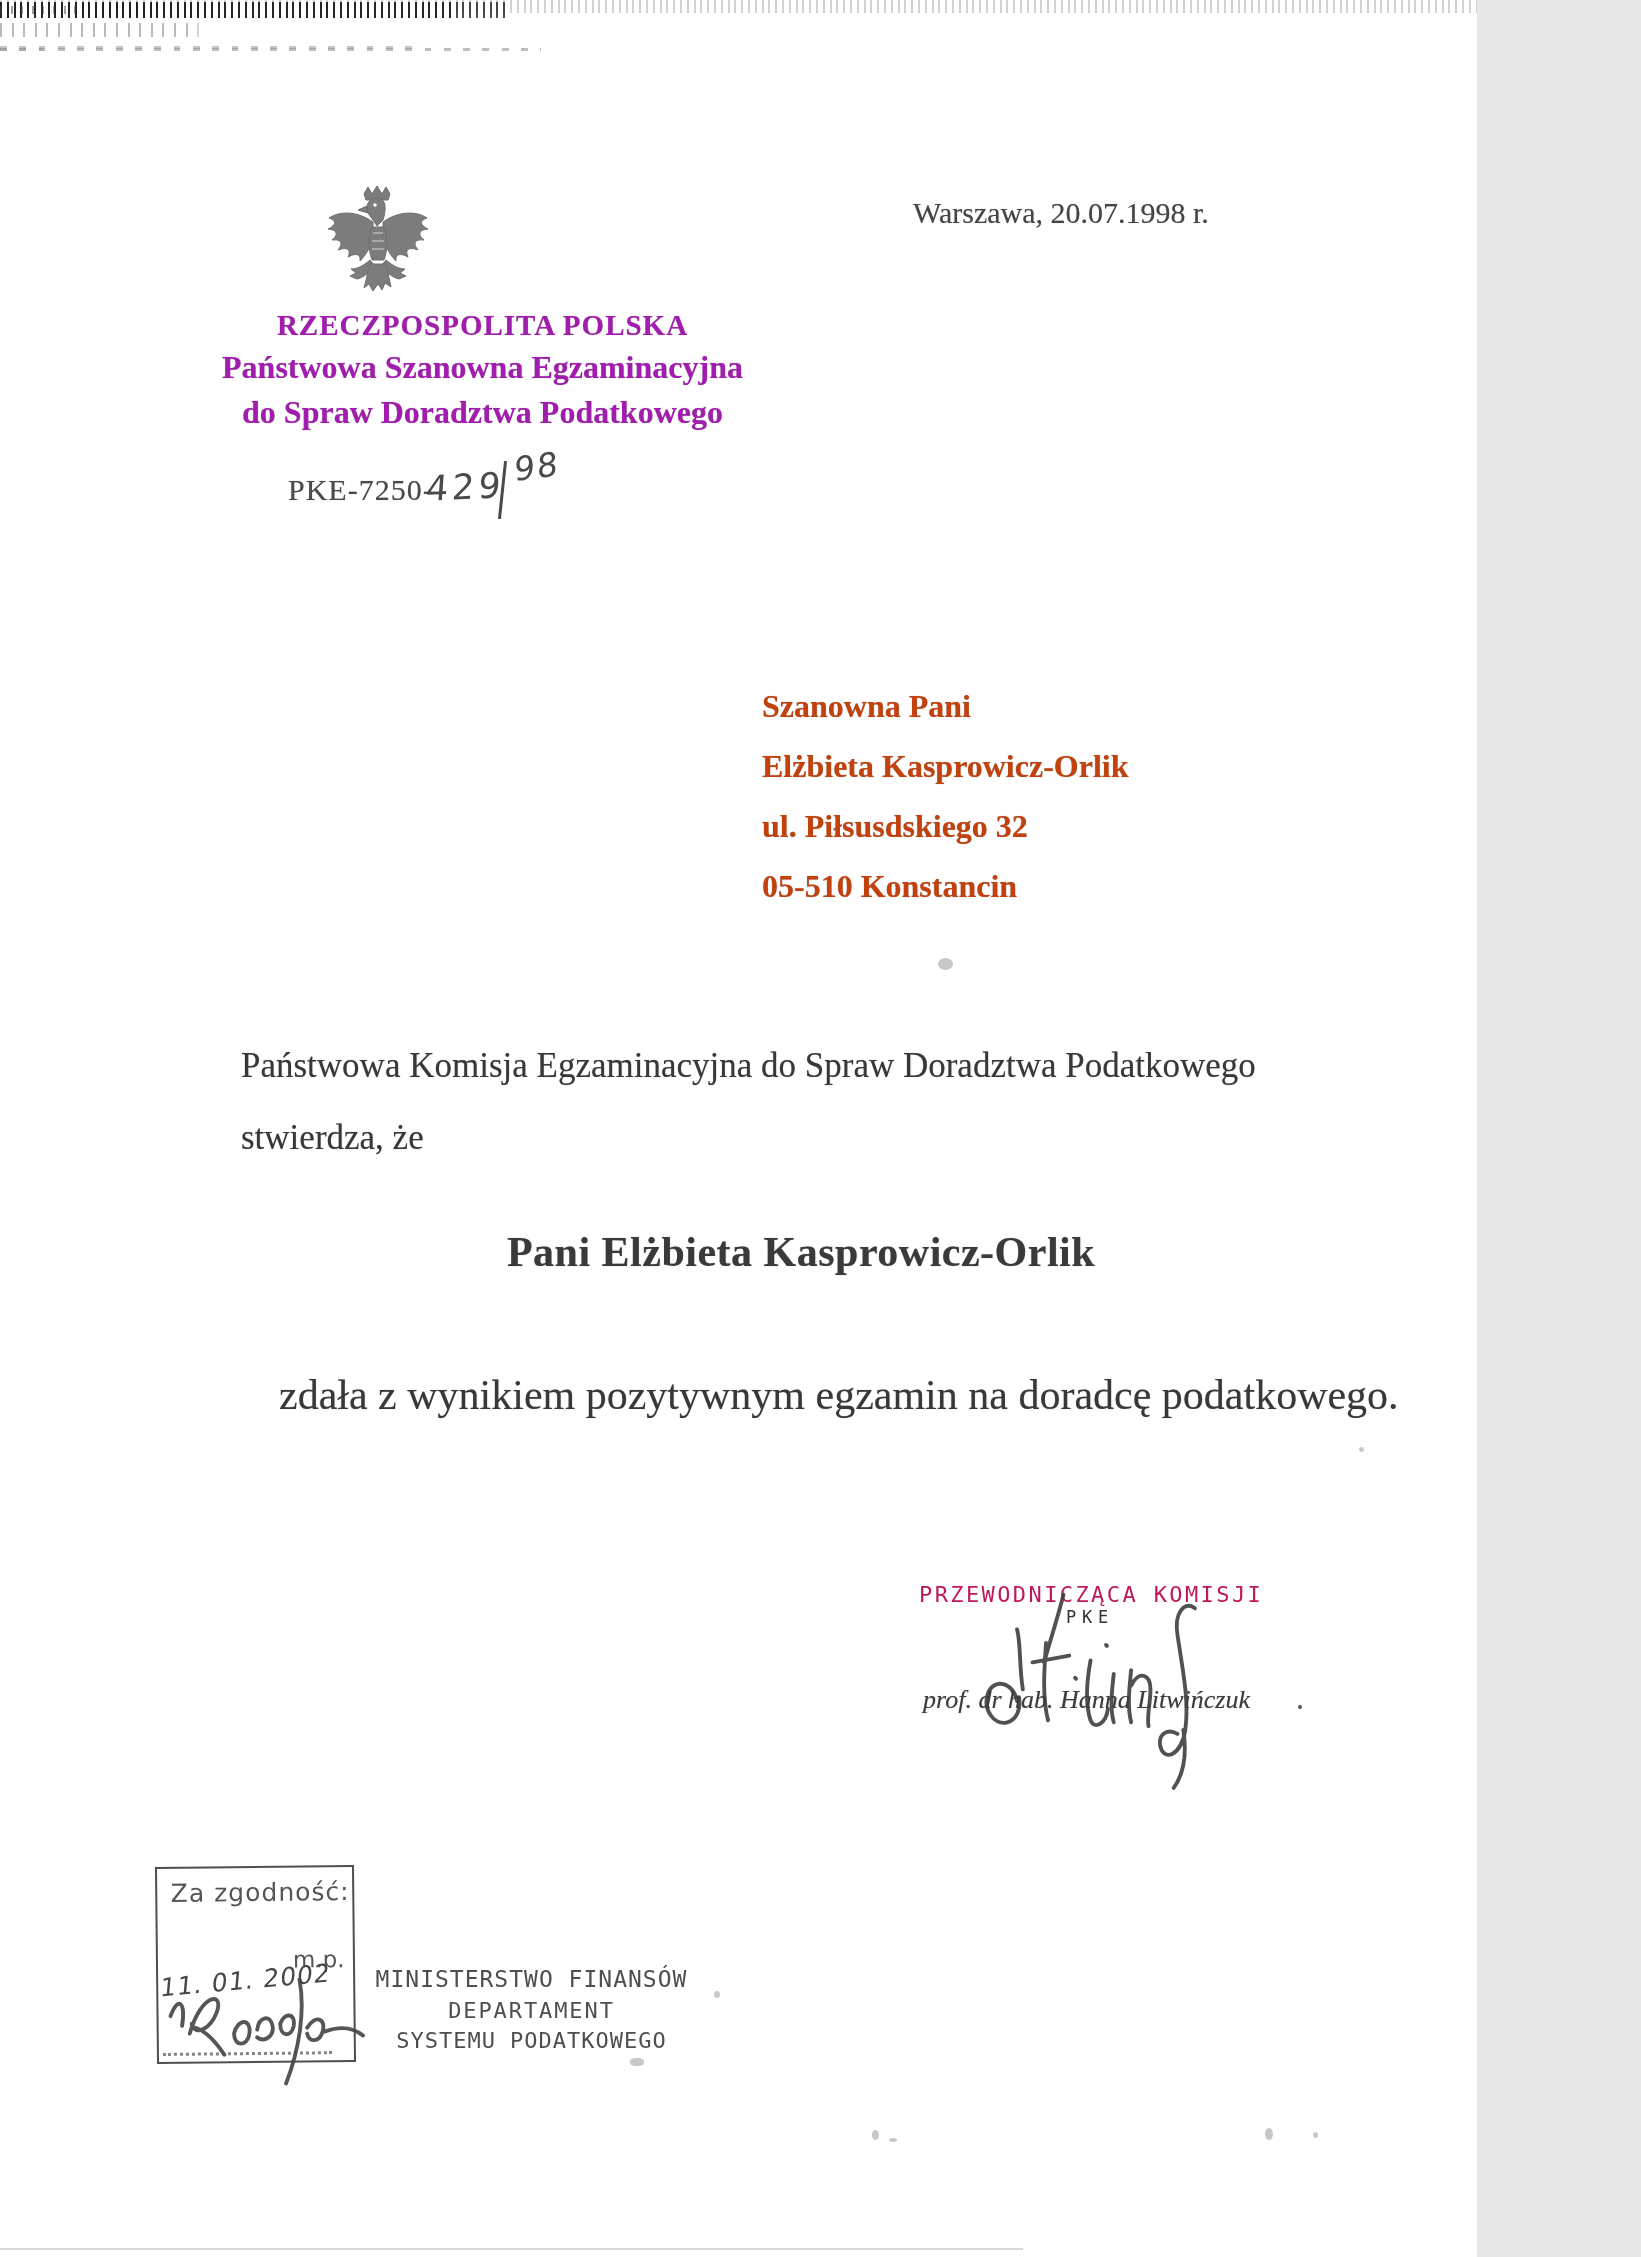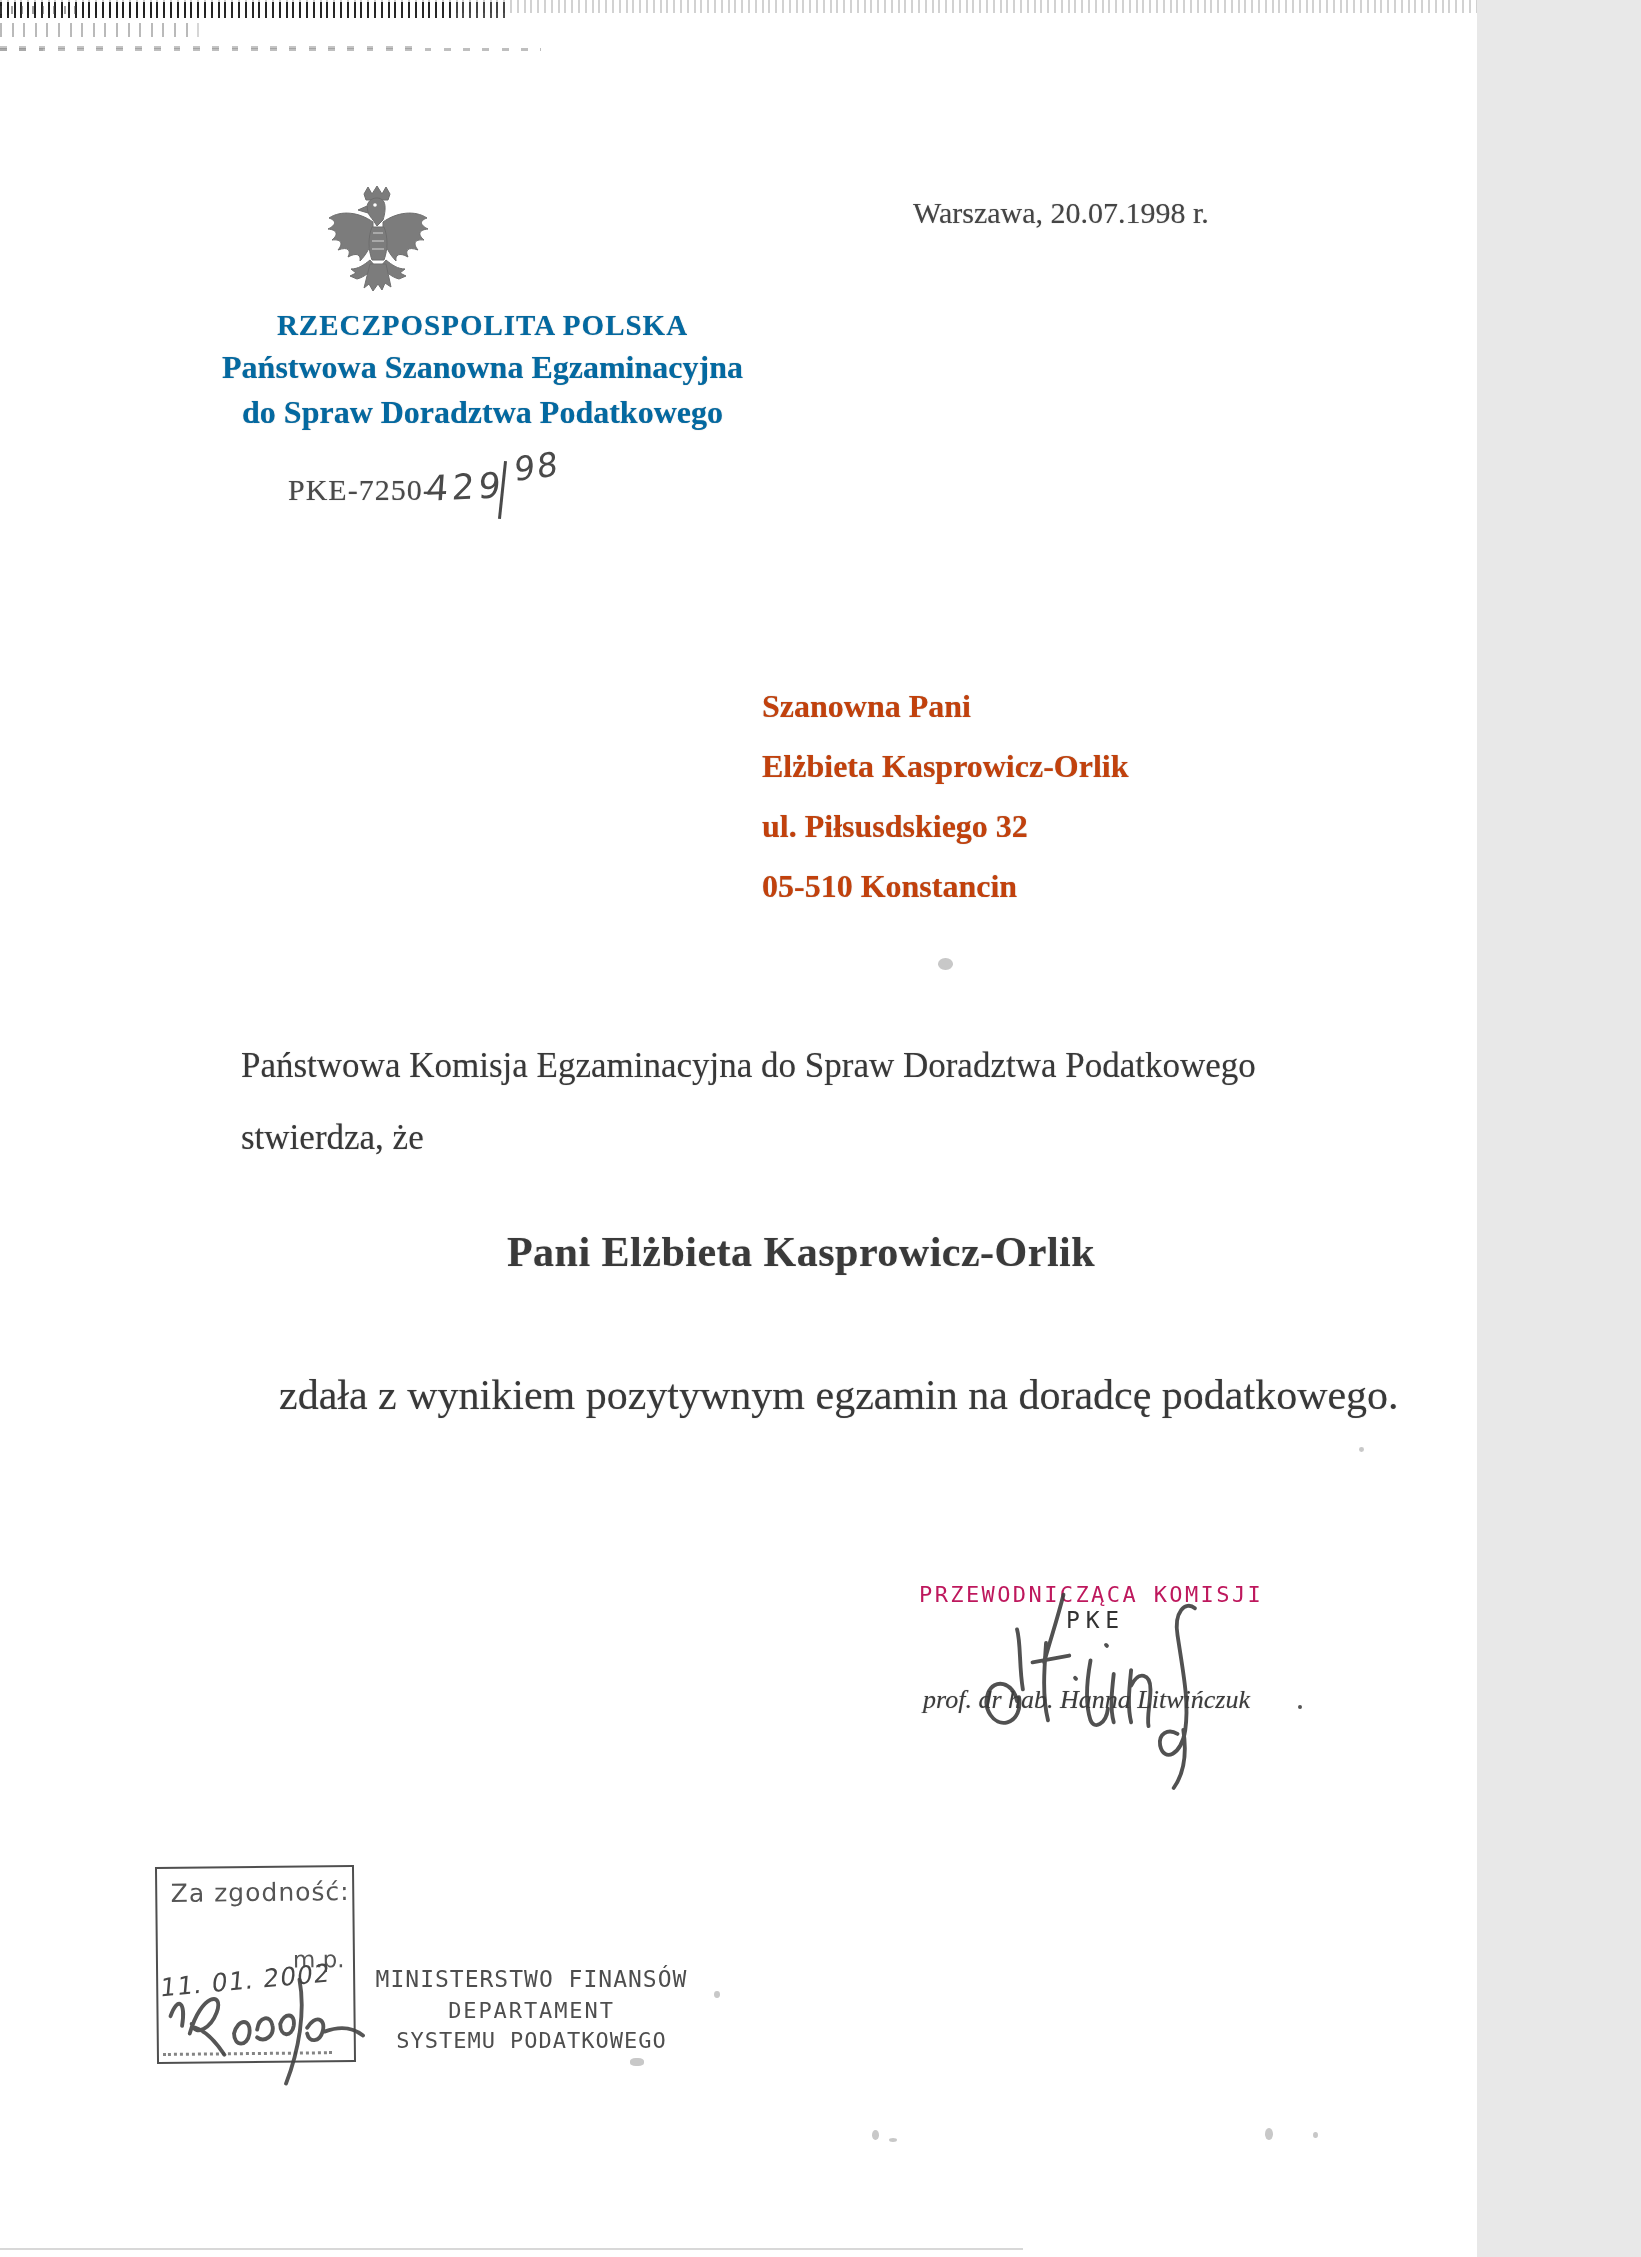--- a/index.html
+++ b/index.html
@@ -24,21 +24,21 @@
   .tickrow.b{left:1055;top:23px;width:188px;height:13.5px;}
   .dashrow{position:absolute;height:2.9px;background:repeating-linear-gradient(90deg,#8a8a8a 0 6.8px,transparent 6.8px 19.3px);}
   .dashrow.a{left:263;top:48px;width:541px;opacity:.55;}
   .dashrow.b{left:1028;top:46px;width:420px;opacity:.5;}
   .dashrow.c{left:5;top:48px;width:43px;opacity:.4;}
   .bottom-hairline{left:640;top:2248px;width:1023px;height:1.9px;background:#b8b8b8;opacity:.55;}
 
   
   .date-line{left:913px;top:196px;font-size:30px;color:#454545;}
   .eagle{left:323px;top:185px;width:110px;height:118px;filter:blur(0.5px);opacity:.88;}
-  .letterhead{left:193px;top:306px;width:579px;text-align:center;color:#0369a1;}
+  .letterhead{left:193px;top:306px;width:579px;text-align:center;color:#a21caf;}
   .lh1{font-size:29px;font-weight:bold;letter-spacing:1px;line-height:39px;}
   .lh2{font-size:32px;font-weight:bold;line-height:45px;}
   .lh3{font-size:32px;font-weight:bold;line-height:44px;}
 
   .ref-printed{left:288px;top:473px;font-size:30px;letter-spacing:1px;color:#4a4a4a;}
   .hand{font-family:"DejaVu Sans",sans-serif;color:#4a4a4a;}
   .ref-num{left:426px;top:467px;font-size:35px;letter-spacing:3.9px;transform:rotate(-3deg) skewX(-7deg);}
   .ref-slash{left:501px;top:461px;width:2.9px;height:58px;background:#4a4a4a;transform:rotate(6deg);}
   .ref-year{left:514px;top:447px;font-size:33px;letter-spacing:1.9px;transform:rotate(-8deg) skewX(-9deg);}
 
@@ -49,21 +49,21 @@
 
   
   .body-center{left:241px;top:1046px;width:1101px;text-align:left;font-size:35px;color:#383838;}
   .body-l2{margin-top:32px;}
   .cert-name{left:241px;top:1228px;width:1120px;text-align:center;font-size:42px;font-weight:bold;letter-spacing:0.5px;color:#3a3a3a;}
   .statement{left:279px;top:1371px;font-size:42px;color:#383838;}
 
   
   .mono{font-family:"DejaVu Sans Mono",monospace;}
   .sig-title{left:919px;top:1582px;font-size:22px;letter-spacing:2.4px;color:#be185d;}
-  .sig-pke{left:1066px;top:1607px;font-size:23px;letter-spacing:5.8px;color:#333;}
+  .sig-pke{left:1066px;top:1607px;font-size:17px;letter-spacing:5.8px;color:#333;}
   .sig-scrawl{left:961px;top:1585px;width:261px;height:203px;overflow:visible;}
   .sig-prof{left:923px;top:1685px;font-size:26px;font-style:italic;color:#3c3c3c;}
   .sig-period{left:1298px;top:1705px;width:3.9px;height:3.9px;background:#555;border-radius:50%;}
 
   
   .stamp-box{left:156px;top:1866px;width:195px;height:193px;border:2.4px solid #4f4f4f;transform:rotate(-.6deg);}
   .stamp-label{position:absolute;left:13.5px;top:9.7px;font-family:"DejaVu Sans",sans-serif;font-size:25px;letter-spacing:1px;color:#555;}
   .stamp-mp{position:absolute;left:135px;top:79px;font-family:"DejaVu Sans",sans-serif;font-size:23px;color:#555;}
   .stamp-dotted{position:absolute;left:3.9px;bottom:5.8px;width:169px;border-bottom:3.9px dotted #666;opacity:.8;}
   .stamp-date{left:160px;top:1966px;font-size:25px;letter-spacing:1px;transform:rotate(-5deg) skewX(-10deg);color:#474747;}

